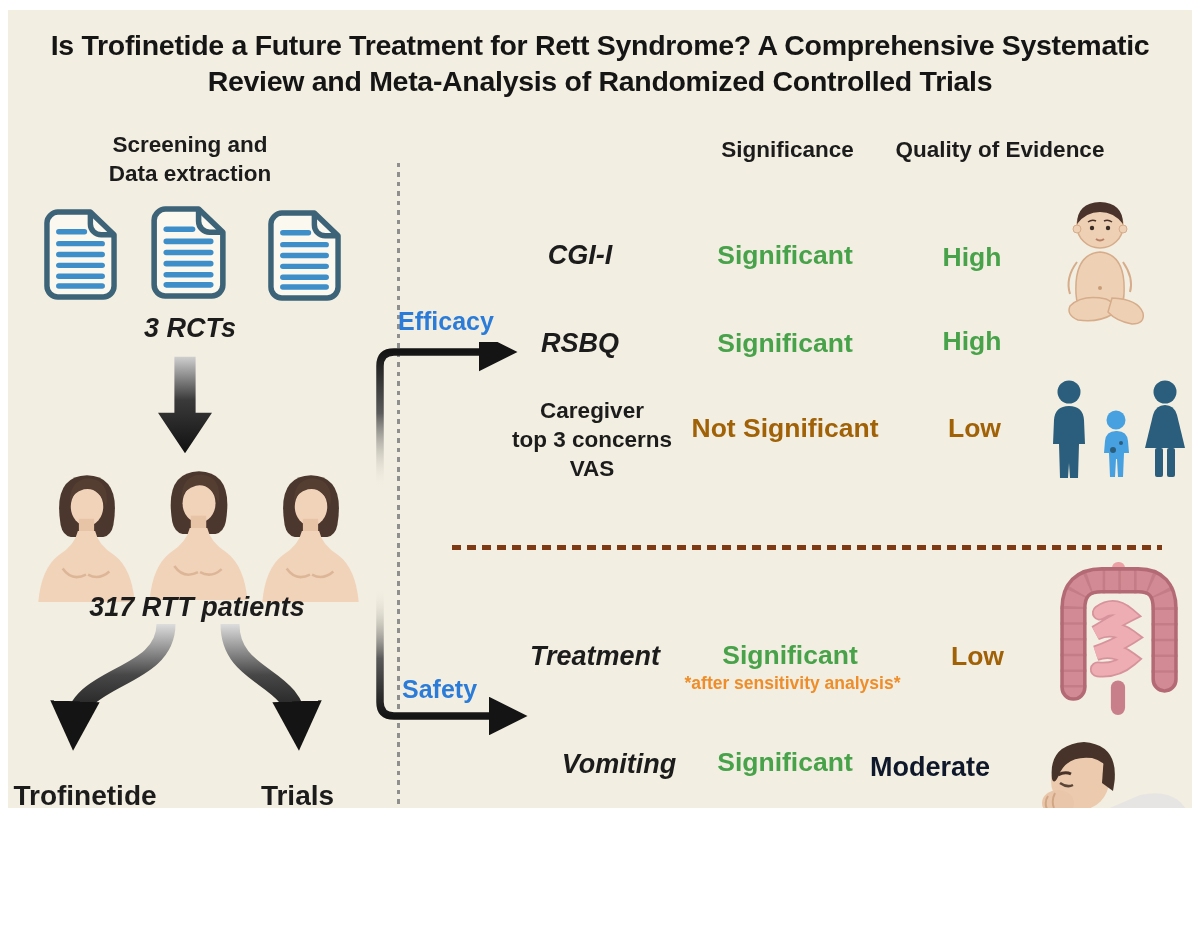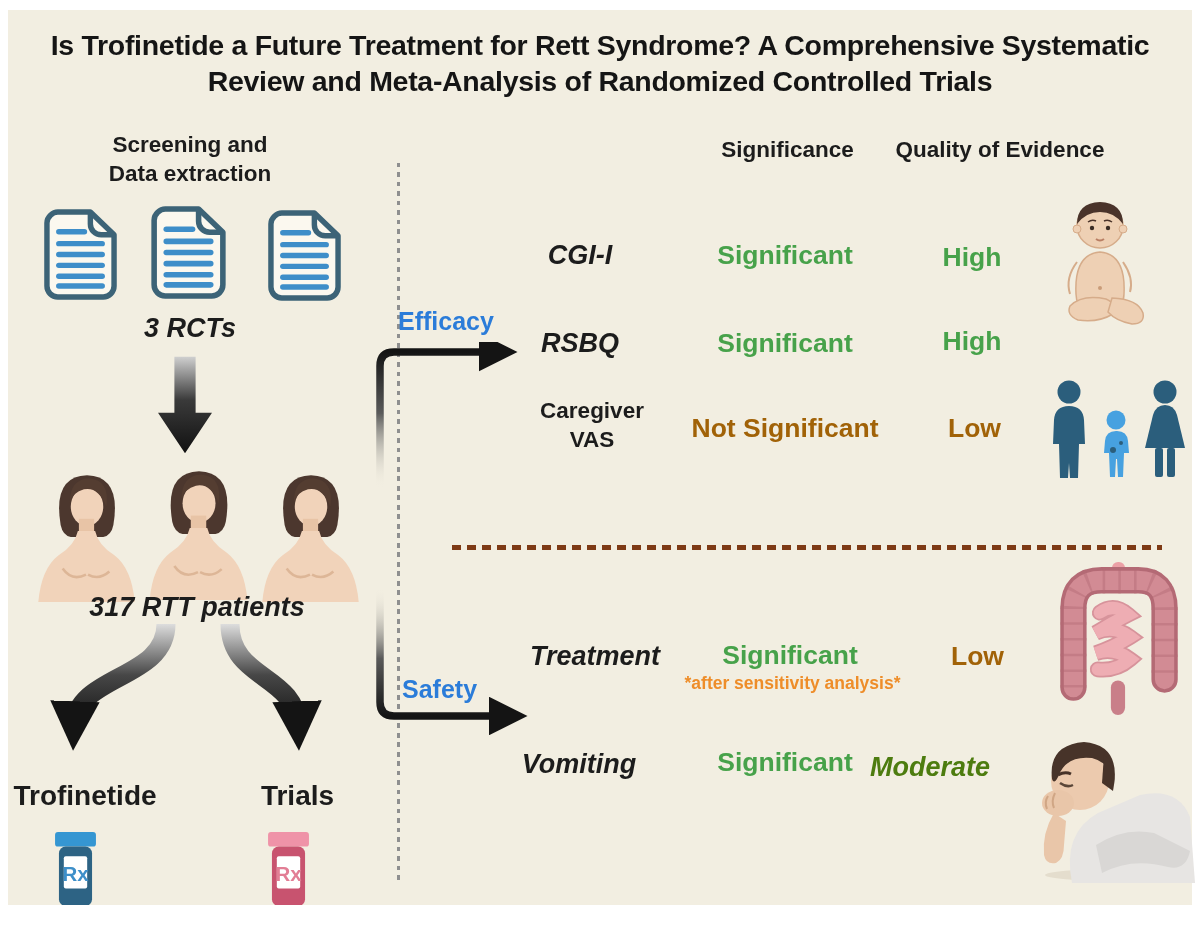--- a/index.html
+++ b/index.html
@@ -1,30 +1,30 @@
 <!DOCTYPE html>
 <html><head>
 <meta charset="utf-8">
 <style>
   html,body{margin:0;padding:0;}
-  .page{position:relative;width:1200px;height:905px;background:#ffffff;overflow:hidden;
+  .page{position:relative;width:1200px;height:808px;background:#ffffff;overflow:hidden;
         font-family:"Liberation Sans",sans-serif;color:#161616;}
   .bg{position:absolute;left:8px;top:10px;width:1184px;height:901px;background:#f2eee1;}
   .abs{position:absolute;}
   .ctr{text-align:center;}
   .title{left:0;top:27px;width:1200px;font-size:28.5px;font-weight:bold;line-height:36px;
          letter-spacing:-0.3px;color:#151515;}
   .lbl22{font-size:22.5px;font-weight:bold;line-height:29px;color:#1c1c1c;}
   .lbl27{font-size:27px;font-weight:bold;color:#1c1c1c;font-style:italic;}
   .lbl28{font-size:28px;font-weight:bold;color:#1c1c1c;}
   .hdr{font-size:22.5px;font-weight:bold;color:#1c1c1c;}
   .val{font-size:26.5px;font-weight:bold;}
   .c-green{color:#47a24a;}
   .c-red{color:#a16207;}
-  .c-orange{color:#4d7c0f;font-style:italic;}
+  .c-orange{color:#0f172a;}
   .note{font-size:17.5px;font-weight:bold;color:#ee8d29;}
   .branch{font-size:25px;font-weight:bold;color:#2b7cd9;}
   .dotted-v{left:397px;top:163px;width:2.5px;height:717px;
     background:repeating-linear-gradient(to bottom,#8f8f8f 0 4.5px,rgba(0,0,0,0) 4.5px 9.5px);}
   .dashed-h{left:452px;top:545px;width:710px;height:5px;
     background:repeating-linear-gradient(to right,#7e3a15 0 9px,rgba(0,0,0,0) 9px 15px);}
 </style>
 </head>
 <body>
 
@@ -185,31 +185,32 @@
   <div class="abs lbl27 ctr" style="left:510px;top:240px;width:140px;">CGI-I</div>
   <div class="abs val c-green ctr" style="left:685px;top:240px;width:200px;">Significant</div>
   <div class="abs val c-green ctr" style="left:917px;top:242px;width:110px;">High</div>
 
   <div class="abs lbl27 ctr" style="left:510px;top:328px;width:140px;">RSBQ</div>
   <div class="abs val c-green ctr" style="left:685px;top:328px;width:200px;">Significant</div>
   <div class="abs val c-green ctr" style="left:917px;top:326px;width:110px;">High</div>
 
   <div class="abs lbl22 ctr" style="left:502px;top:396px;width:180px;">
     <div>Caregiver</div>
+    <div>top 3 concerns</div>
     <div>VAS</div>
   </div>
   <div class="abs val c-red ctr" style="left:675px;top:413px;width:220px;">Not Significant</div>
   <div class="abs val c-red ctr" style="left:922px;top:413px;width:105px;">Low</div>
 
   <div class="abs lbl27 ctr" style="left:520px;top:641px;width:150px;">Treatment</div>
   <div class="abs val c-green ctr" style="left:690px;top:640px;width:200px;">Significant</div>
   <div class="abs note ctr" style="left:660px;top:673px;width:265px;">*after sensitivity analysis*</div>
   <div class="abs val c-red ctr" style="left:925px;top:641px;width:105px;">Low</div>
 
-  <div class="abs lbl27 ctr" style="left:504px;top:749px;width:150px;">Vomiting</div>
+  <div class="abs lbl27 ctr" style="left:544px;top:749px;width:150px;">Vomiting</div>
   <div class="abs val c-green ctr" style="left:685px;top:747px;width:200px;">Significant</div>
   <div class="abs val c-orange ctr" style="left:855px;top:752px;width:150px;font-size:27px;">Moderate</div>
 
   <svg class="abs" style="left:1052px;top:196px" width="96" height="136" viewBox="0 0 96 136">
     <ellipse cx="48" cy="30" rx="23" ry="22" fill="#eed0b4" stroke="#d6ac8a" stroke-width="1.5"></ellipse>
     <path d="M25 28 Q25 7 48 6 Q71 7 71 28 Q62 16 48 16 Q34 16 25 28 Z" fill="#4a332a"></path>
     <circle cx="25" cy="33" r="4" fill="#eed0b4" stroke="#d6ac8a" stroke-width="1"></circle>
     <circle cx="71" cy="33" r="4" fill="#eed0b4" stroke="#d6ac8a" stroke-width="1"></circle>
     <circle cx="40" cy="32" r="2.2" fill="#3a2c24"></circle>
       <circle cx="56" cy="32" r="2.2" fill="#3a2c24"></circle>

